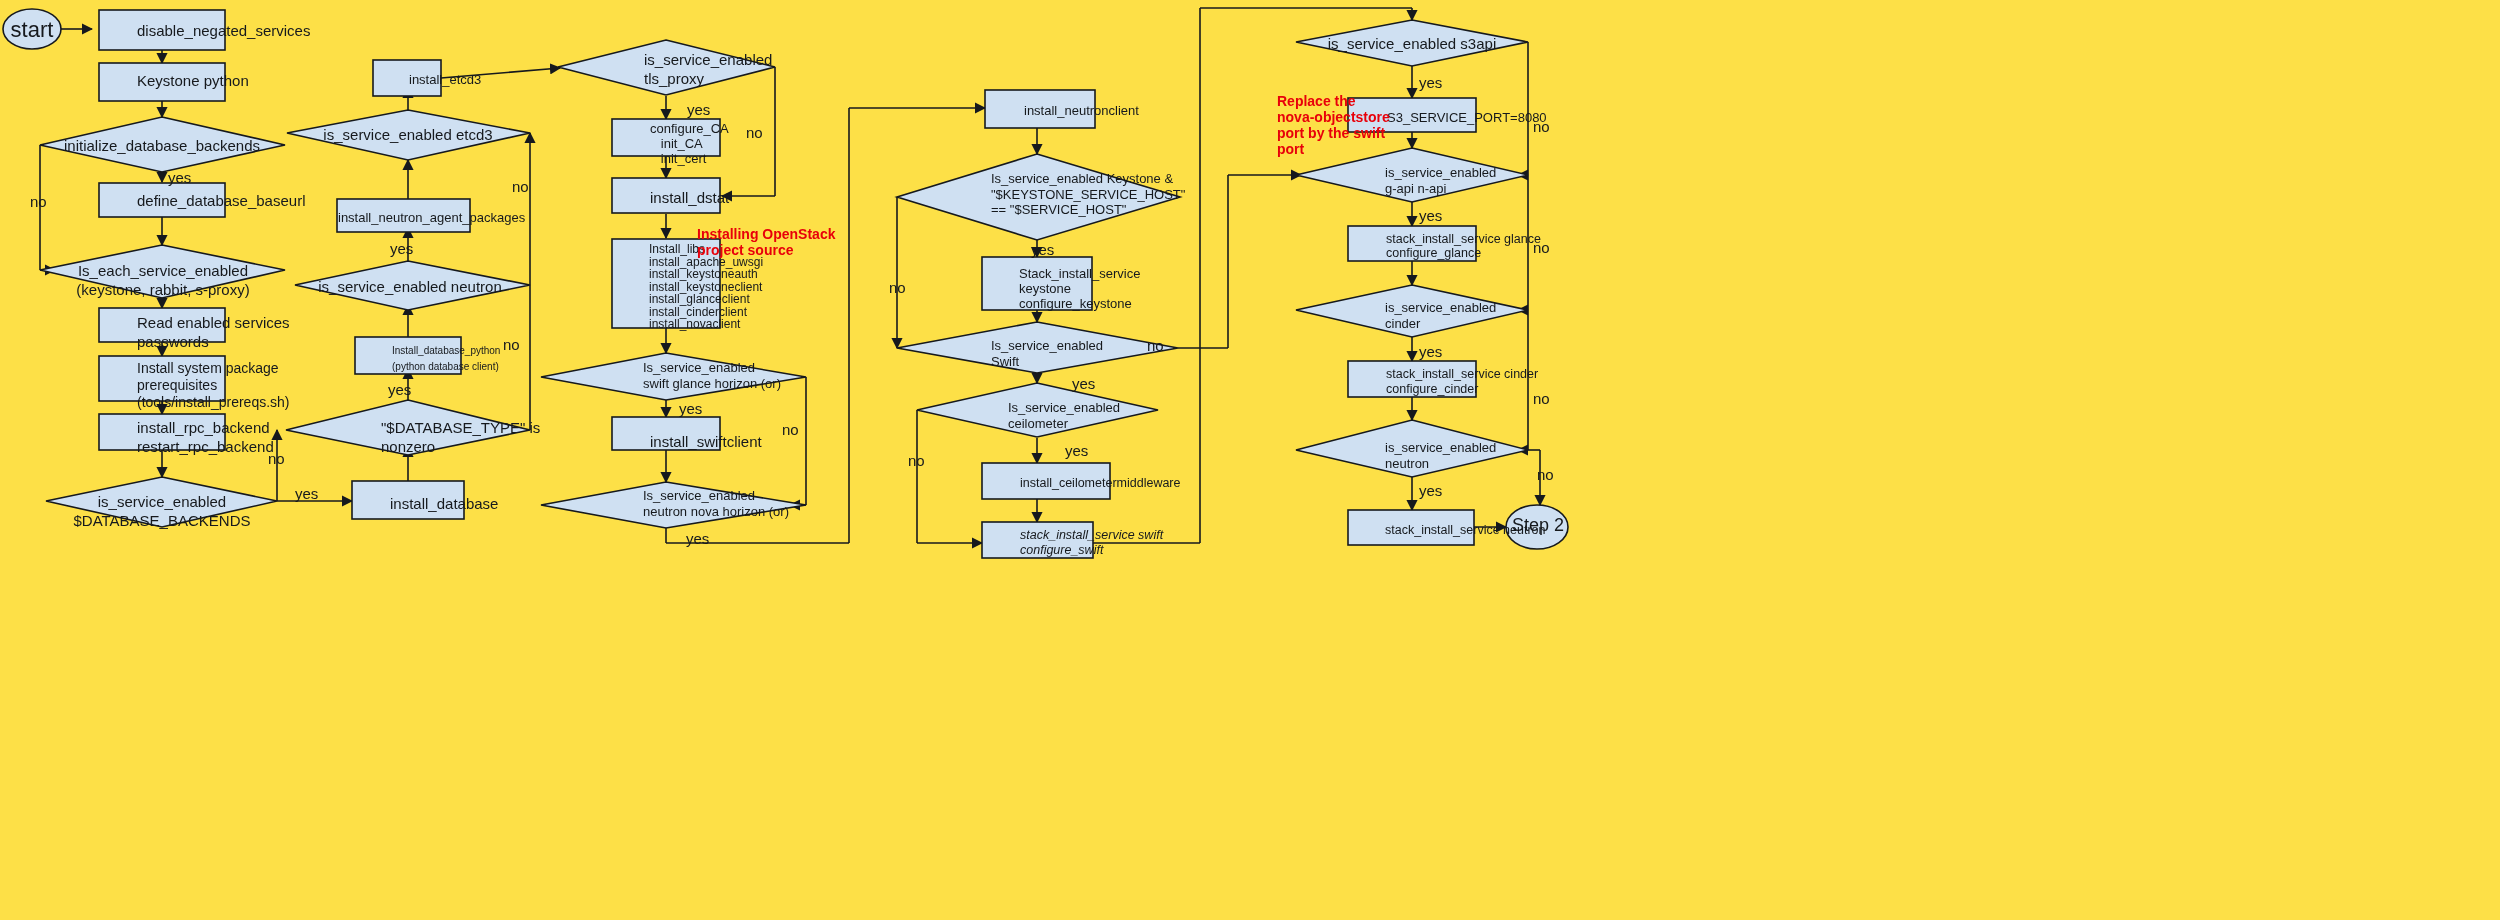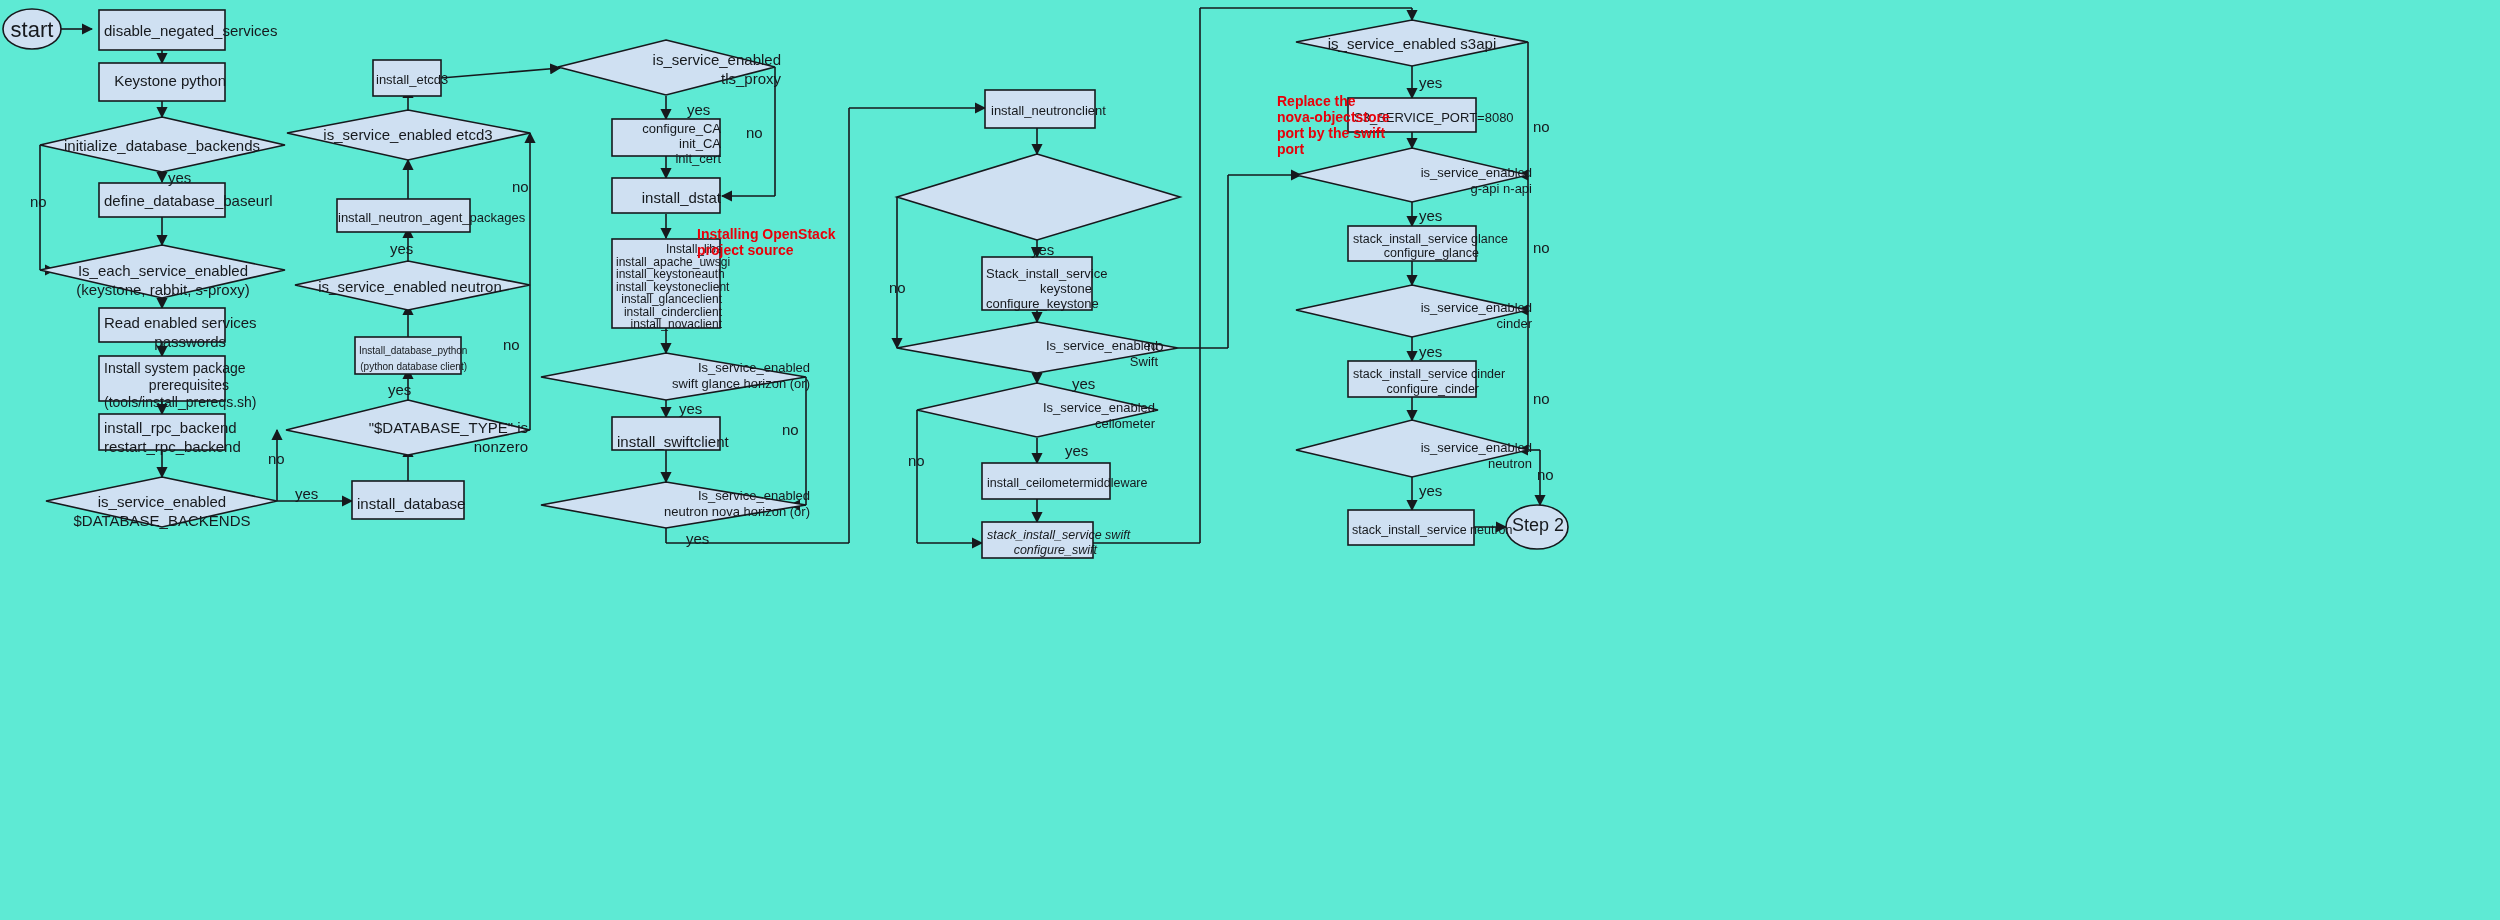--- a/index.html
+++ b/index.html
@@ -8,21 +8,21 @@
     padding: 0;
     background: #ffffff;
   }
   body {
     font-family: "Liberation Sans", sans-serif;
   }
   #canvas {
     position: relative;
     width: 2500px;
     height: 920px;
-    background: #5eead4;
+    background: #fde047;
     overflow: hidden;
   }
   svg.layer {
     position: absolute;
     top: 0;
     left: 0;
     width: 2500px;
     height: 920px;
   }
   .shape-fill {
@@ -41,21 +41,22 @@
     font-size: 15px;
     line-height: 19px;
     color: #16191d;
     white-space: pre;
     pointer-events: none;
   }
   .node-text.center {
     text-align: center;
   }
   .node-text.left {
-    text-align: right;
+    text-align: left;
+    margin-left: 33px;
   }
   .edge-label {
     position: absolute;
     font-family: "Liberation Sans", sans-serif;
     font-size: 15px;
     color: #16191d;
     white-space: pre;
   }
   .note {
     position: absolute;
@@ -281,20 +282,23 @@
 install_glanceclient
 install_cinderclient
 install_novaclient</div>
   <div class="node-text left" style="left:610px;top:360px;width:200px;font-size:13px;line-height:16px;">Is_service_enabled
 swift glance horizon (or)</div>
   <div class="node-text left" style="left:617px;top:432px;width:104px;">install_swiftclient</div>
   <div class="node-text left" style="left:610px;top:488px;width:200px;font-size:13px;line-height:16px;">Is_service_enabled
 neutron nova horizon (or)</div>
 
   <div class="node-text left" style="left:991px;top:101px;width:106px;font-size:13px;">install_neutronclient</div>
+  <div class="node-text left" style="left:958px;top:171px;width:240px;font-size:13px;line-height:15.5px;">Is_service_enabled Keystone &amp;
+"$KEYSTONE_SERVICE_HOST"
+== "$SERVICE_HOST"</div>
   <div class="node-text left" style="left:986px;top:266px;width:106px;font-size:13px;line-height:15px;">Stack_install_service
 keystone
 configure_keystone</div>
   <div class="node-text left" style="left:958px;top:338px;width:200px;font-size:13px;line-height:16px;">Is_service_enabled
 Swift</div>
   <div class="node-text left" style="left:975px;top:400px;width:180px;font-size:13px;line-height:16px;">Is_service_enabled
 ceilometer</div>
   <div class="node-text left" style="left:987px;top:474px;width:124px;font-size:12.5px;">install_ceilometermiddleware</div>
   <div class="node-text left" style="left:987px;top:528px;width:110px;font-size:12.5px;line-height:15px;font-style:italic;">stack_install_service swift
 configure_swift</div>

